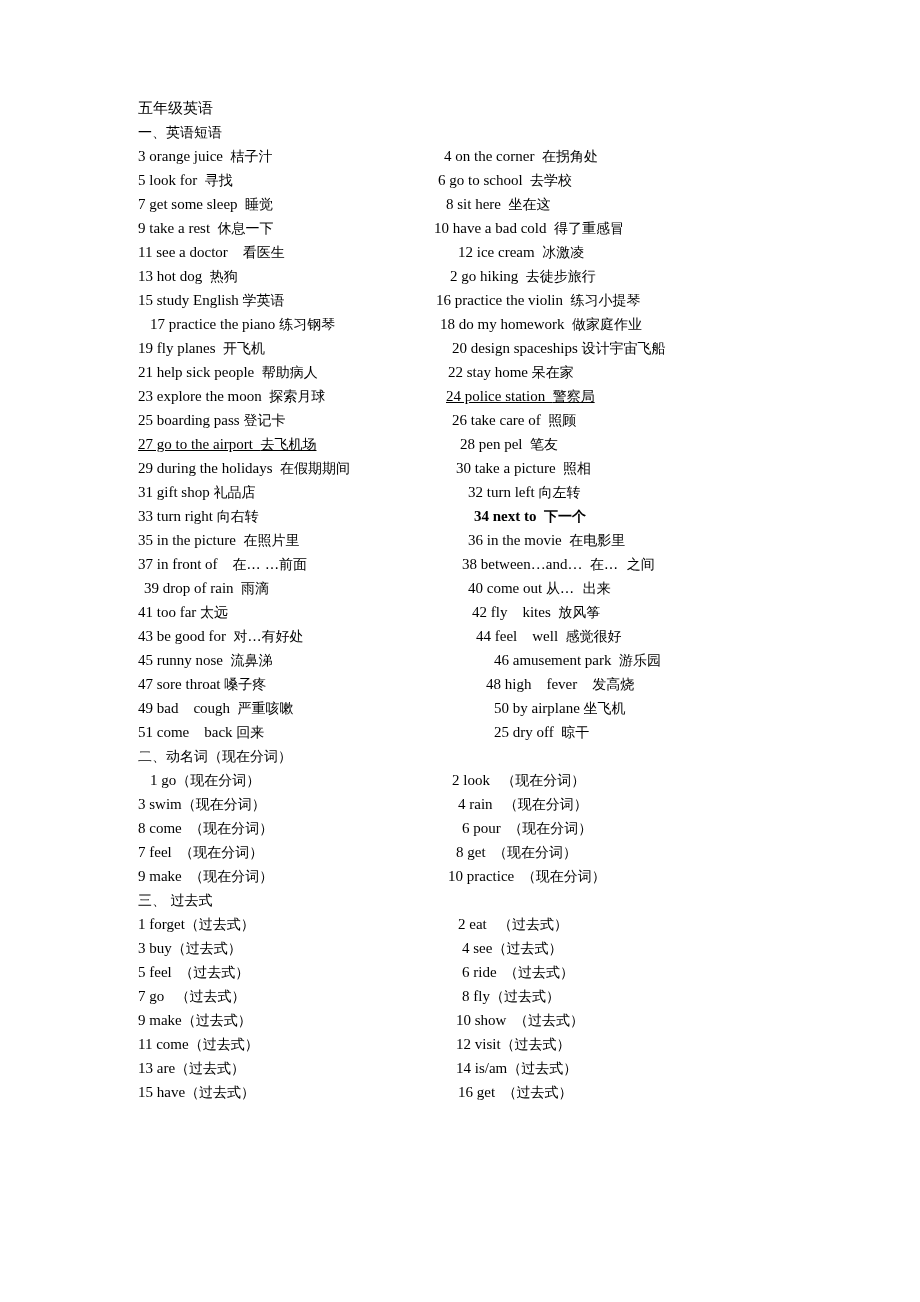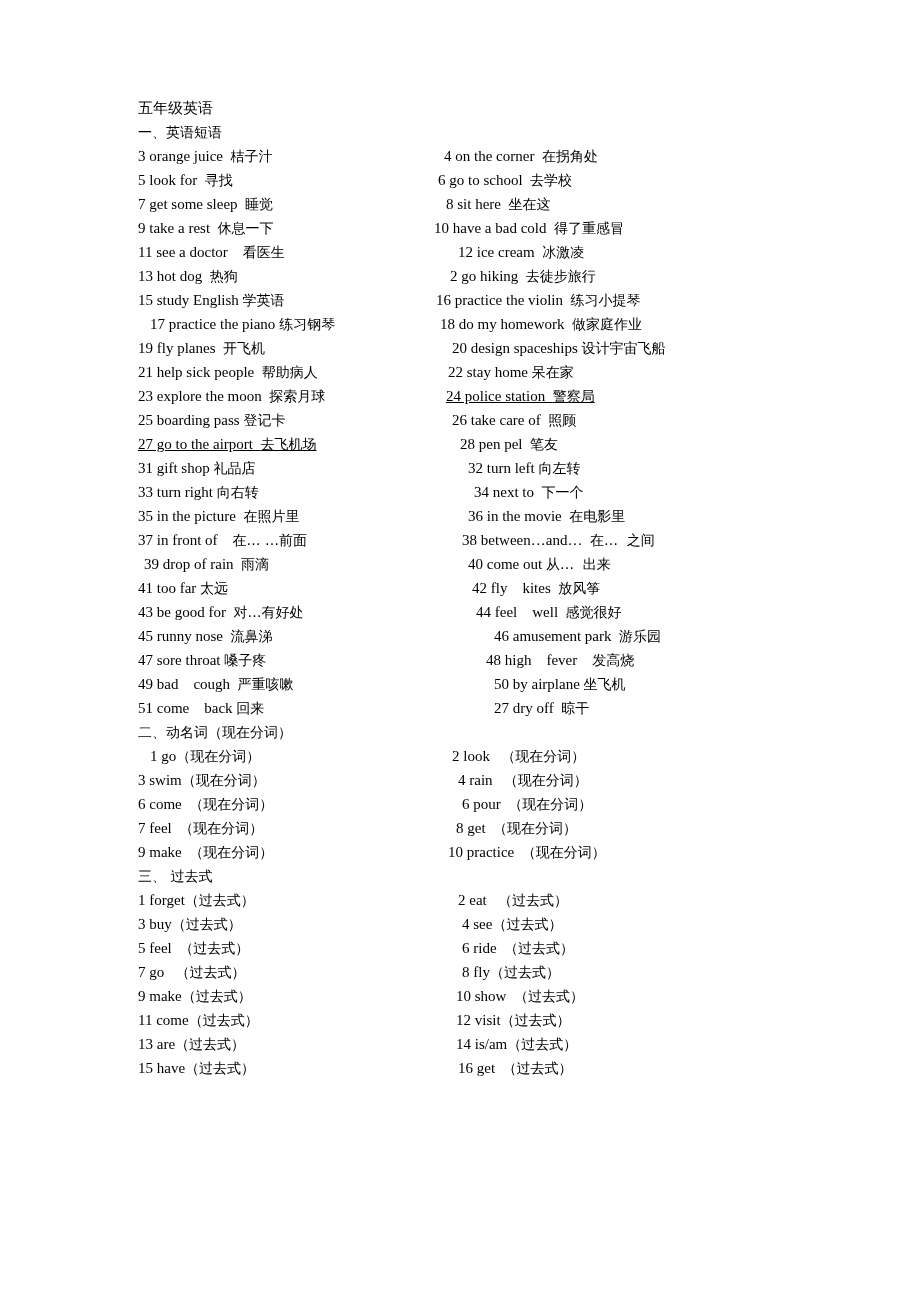--- a/index.html
+++ b/index.html
@@ -69,35 +69,36 @@
       <div class="entry-row"><span class="col-left" style="left: 0px;"><span class="en">9 take a rest  </span><span class="zh">休息一下</span></span><span class="col-right" style="left: 296px;"><span class="en">10 have a bad cold  </span><span class="zh">得了重感冒</span></span></div>
       <div class="entry-row"><span class="col-left" style="left: 0px;"><span class="en">11 see a doctor    </span><span class="zh">看医生</span></span><span class="col-right" style="left: 320px; text-align: center;"><span class="en">12 ice cream  </span><span class="zh">冰激凌</span></span></div>
       <div class="entry-row"><span class="col-left" style="left: 0px;"><span class="en">13 hot dog  </span><span class="zh">热狗</span></span><span class="col-right" style="left: 312px;"><span class="en">2 go hiking  </span><span class="zh">去徒步旅行</span></span></div>
       <div class="entry-row"><span class="col-left" style="left: 0px;"><span class="en">15 study English </span><span class="zh">学英语</span></span><span class="col-right" style="left: 298px;"><span class="en">16 practice the violin  </span><span class="zh">练习小提琴</span></span></div>
       <div class="entry-row"><span class="col-left" style="left: 12px;"><span class="en">17 practice the piano </span><span class="zh">练习钢琴</span></span><span class="col-right" style="left: 302px;"><span class="en">18 do my homework  </span><span class="zh">做家庭作业</span></span></div>
       <div class="entry-row"><span class="col-left" style="left: 0px;"><span class="en">19 fly planes  </span><span class="zh">开飞机</span></span><span class="col-right" style="left: 314px;"><span class="en">20 design spaceships </span><span class="zh">设计宇宙飞船</span></span></div>
       <div class="entry-row"><span class="col-left" style="left: 0px;"><span class="en">21 help sick people  </span><span class="zh">帮助病人</span></span><span class="col-right" style="left: 310px;"><span class="en">22 stay home </span><span class="zh">呆在家</span></span></div>
       <div class="entry-row"><span class="col-left" style="left: 0px;"><span class="en">23 explore the moon  </span><span class="zh">探索月球</span></span><span class="col-right" style="left: 308px; text-decoration: underline;"><span class="en">24 police station  </span><span class="zh">警察局</span></span></div>
       <div class="entry-row"><span class="col-left" style="left: 0px;"><span class="en">25 boarding pass </span><span class="zh">登记卡</span></span><span class="col-right" style="left: 314px;"><span class="en">26 take care of  </span><span class="zh">照顾</span></span></div>
       <div class="entry-row"><span class="col-left" style="left: 0px; text-decoration: underline;"><span class="en">27 go to the airport  </span><span class="zh">去飞机场</span></span><span class="col-right" style="left: 322px;"><span class="en">28 pen pel  </span><span class="zh">笔友</span></span></div>
+      <div class="entry-row"><span class="col-left" style="left: 0px;"><span class="en">29 during the holidays  </span><span class="zh">在假期期间</span></span><span class="col-right" style="left: 318px;"><span class="en">30 take a picture  </span><span class="zh">照相</span></span></div>
       <div class="entry-row"><span class="col-left" style="left: 0px;"><span class="en">31 gift shop </span><span class="zh">礼品店</span></span><span class="col-right" style="left: 330px;"><span class="en">32 turn left </span><span class="zh">向左转</span></span></div>
-      <div class="entry-row"><span class="col-left" style="left: 0px;"><span class="en">33 turn right </span><span class="zh">向右转</span></span><span class="col-right" style="left: 336px;"><span class="en">34 next to  </span><span class="zh">下一个</span></span></div>
+      <div class="entry-row"><span class="col-left" style="left: 0px;"><span class="en">33 turn right </span><span class="zh">向右转</span></span><span class="col-right" style="left: 336px; font-weight: bold;"><span class="en">34 next to  </span><span class="zh">下一个</span></span></div>
       <div class="entry-row"><span class="col-left" style="left: 0px;"><span class="en">35 in the picture  </span><span class="zh">在照片里</span></span><span class="col-right" style="left: 330px;"><span class="en">36 in the movie  </span><span class="zh">在电影里</span></span></div>
       <div class="entry-row"><span class="col-left" style="left: 0px;"><span class="en">37 in front of    </span><span class="zh">在… …前面</span></span><span class="col-right" style="left: 324px;"><span class="en">38 between…and…  </span><span class="zh">在…  之间</span></span></div>
       <div class="entry-row"><span class="col-left" style="left: 0px; margin-left: 6px;"><span class="en">39 drop of rain  </span><span class="zh">雨滴</span></span><span class="col-right" style="left: 330px;"><span class="en">40 come out </span><span class="zh">从…  出来</span></span></div>
       <div class="entry-row"><span class="col-left" style="left: 0px;"><span class="en">41 too far </span><span class="zh">太远</span></span><span class="col-right" style="left: 334px;"><span class="en">42 fly    kites  </span><span class="zh">放风筝</span></span></div>
       <div class="entry-row"><span class="col-left" style="left: 0px;"><span class="en">43 be good for  </span><span class="zh">对…有好处</span></span><span class="col-right" style="left: 338px;"><span class="en">44 feel    well  </span><span class="zh">感觉很好</span></span></div>
       <div class="entry-row"><span class="col-left" style="left: 0px;"><span class="en">45 runny nose  </span><span class="zh">流鼻涕</span></span><span class="col-right" style="left: 356px;"><span class="en">46 amusement park  </span><span class="zh">游乐园</span></span></div>
       <div class="entry-row"><span class="col-left" style="left: 0px;"><span class="en">47 sore throat </span><span class="zh">嗓子疼</span></span><span class="col-right" style="left: 348px;"><span class="en">48 high    fever    </span><span class="zh">发高烧</span></span></div>
       <div class="entry-row"><span class="col-left" style="left: 0px;"><span class="en">49 bad    cough  </span><span class="zh">严重咳嗽</span></span><span class="col-right" style="left: 356px;"><span class="en">50 by airplane </span><span class="zh">坐飞机</span></span></div>
-      <div class="entry-row"><span class="col-left" style="left: 0px;"><span class="en">51 come    back </span><span class="zh">回来</span></span><span class="col-right" style="left: 356px;"><span class="en">27 dry off  </span><span class="zh">晾干</span></span></div>
+      <div class="entry-row"><span class="col-left" style="left: 0px;"><span class="en">51 come    back </span><span class="zh">回来</span></span><span class="col-right" style="left: 356px;"><span class="en">25 dry off  </span><span class="zh">晾干</span></span></div>
       <div class="section-heading"><span class="zh-head">二、动名词（现在分词）</span></div>
       <div class="entry-row"><span class="col-left" style="left: 12px;"><span class="en">1 go</span><span class="zh">（现在分词）</span></span><span class="col-right" style="left: 314px;"><span class="en">2 look   </span><span class="zh">（现在分词）</span></span></div>
       <div class="entry-row"><span class="col-left" style="left: 0px;"><span class="en">3 swim</span><span class="zh">（现在分词）</span></span><span class="col-right" style="left: 320px;"><span class="en">4 rain   </span><span class="zh">（现在分词）</span></span></div>
-      <div class="entry-row"><span class="col-left" style="left: 0px;"><span class="en">6 come  </span><span class="zh">（现在分词）</span></span><span class="col-right" style="left: 324px;"><span class="en">6 pour  </span><span class="zh">（现在分词）</span></span></div>
+      <div class="entry-row"><span class="col-left" style="left: 0px;"><span class="en">8 come  </span><span class="zh">（现在分词）</span></span><span class="col-right" style="left: 324px;"><span class="en">6 pour  </span><span class="zh">（现在分词）</span></span></div>
       <div class="entry-row"><span class="col-left" style="left: 0px;"><span class="en">7 feel  </span><span class="zh">（现在分词）</span></span><span class="col-right" style="left: 318px;"><span class="en">8 get  </span><span class="zh">（现在分词）</span></span></div>
       <div class="entry-row"><span class="col-left" style="left: 0px;"><span class="en">9 make  </span><span class="zh">（现在分词）</span></span><span class="col-right" style="left: 310px;"><span class="en">10 practice  </span><span class="zh">（现在分词）</span></span></div>
       <div class="section-heading"><span class="zh-head">三、 过去式</span></div>
       <div class="entry-row"><span class="col-left" style="left: 0px;"><span class="en">1 forget</span><span class="zh">（过去式）</span></span><span class="col-right" style="left: 320px;"><span class="en">2 eat   </span><span class="zh">（过去式）</span></span></div>
       <div class="entry-row"><span class="col-left" style="left: 0px;"><span class="en">3 buy</span><span class="zh">（过去式）</span></span><span class="col-right" style="left: 324px;"><span class="en">4 see</span><span class="zh">（过去式）</span></span></div>
       <div class="entry-row"><span class="col-left" style="left: 0px;"><span class="en">5 feel  </span><span class="zh">（过去式）</span></span><span class="col-right" style="left: 324px;"><span class="en">6 ride  </span><span class="zh">（过去式）</span></span></div>
       <div class="entry-row"><span class="col-left" style="left: 0px;"><span class="en">7 go   </span><span class="zh">（过去式）</span></span><span class="col-right" style="left: 324px;"><span class="en">8 fly</span><span class="zh">（过去式）</span></span></div>
       <div class="entry-row"><span class="col-left" style="left: 0px;"><span class="en">9 make</span><span class="zh">（过去式）</span></span><span class="col-right" style="left: 318px;"><span class="en">10 show  </span><span class="zh">（过去式）</span></span></div>
       <div class="entry-row"><span class="col-left" style="left: 0px;"><span class="en">11 come</span><span class="zh">（过去式）</span></span><span class="col-right" style="left: 318px;"><span class="en">12 visit</span><span class="zh">（过去式）</span></span></div>
       <div class="entry-row"><span class="col-left" style="left: 0px;"><span class="en">13 are</span><span class="zh">（过去式）</span></span><span class="col-right" style="left: 318px;"><span class="en">14 is/am</span><span class="zh">（过去式）</span></span></div>

